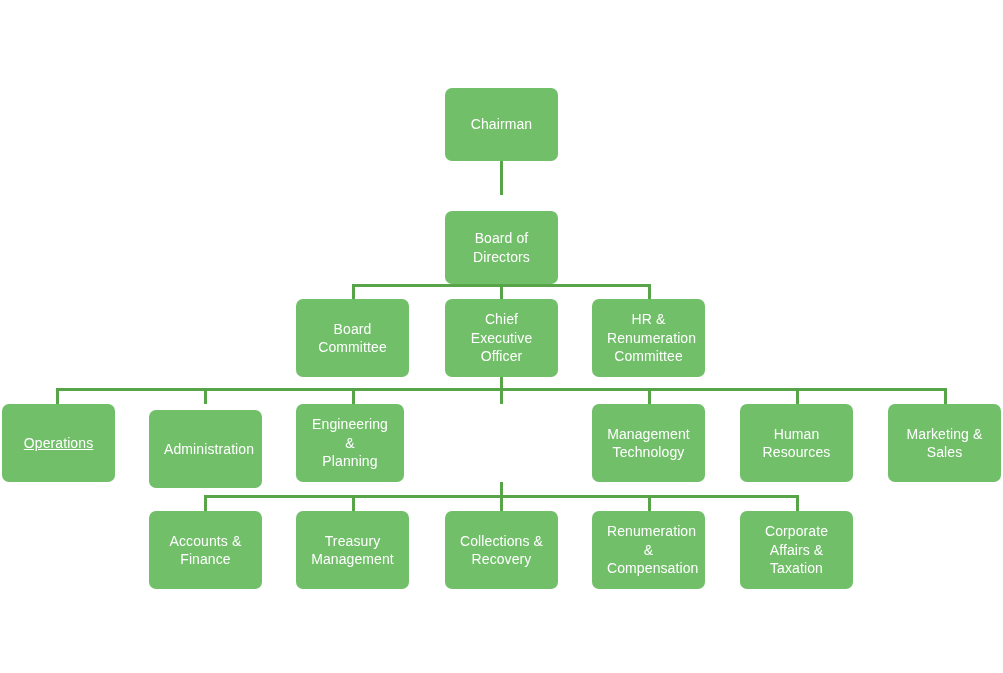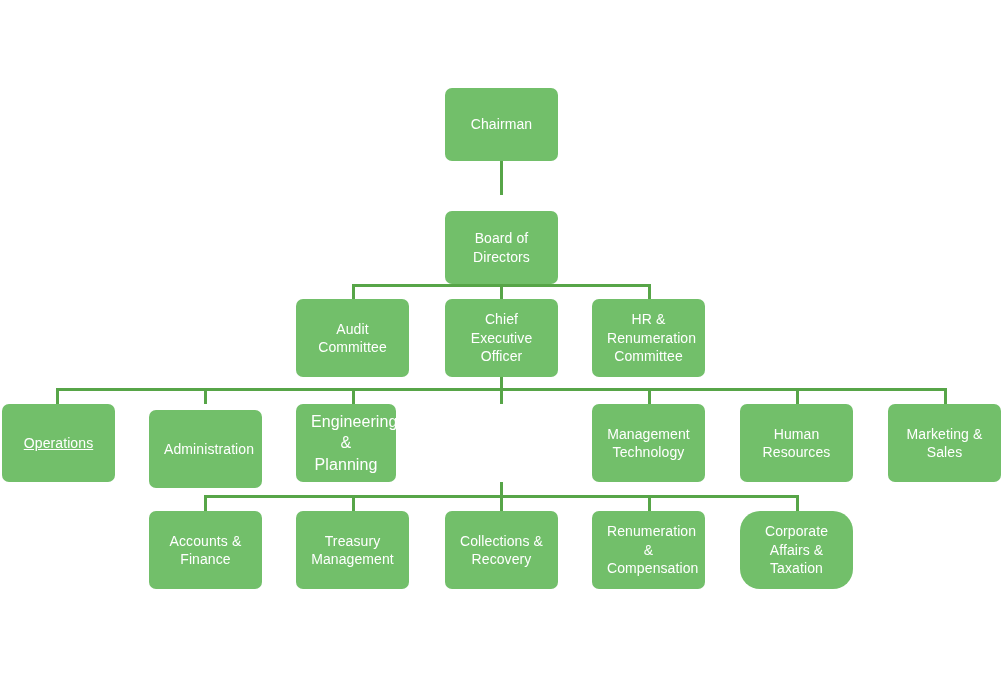--- a/index.html
+++ b/index.html
@@ -85,40 +85,40 @@
   <div class="node" style="left:445px; top:88px; width:113px; height:73px; font-size:14px;">
     <span class="node-label">Chairman</span>
   </div>
 
   <div class="node" style="left:445px; top:195px; width:113px; height:73px; font-size:14px;margin-top:16px;">
     <span class="node-label">Board of
 Directors</span>
   </div>
 
   <div class="node" style="left:296px; top:299px; width:113px; height:78px; font-size:14px;">
-    <span class="node-label">Audit
+    <span class="node-label">Board
 Committee</span>
   </div>
   <div class="node" style="left:445px; top:299px; width:113px; height:78px; font-size:14px;">
     <span class="node-label">Chief Executive
 Officer</span>
   </div>
   <div class="node" style="left:592px; top:299px; width:113px; height:78px; font-size:14px;">
     <span class="node-label">HR &amp;
 Renumeration
 Committee</span>
   </div>
 
   <div class="node" style="left:2px; top:404px; width:113px; height:78px; font-size:14px;text-decoration:underline;">
     <span class="node-label">Operations</span>
   </div>
   <div class="node" style="left:149px; top:404px; width:113px; height:78px; font-size:14px;margin-top:6px;">
     <span class="node-label">Administration</span>
   </div>
-  <div class="node" style="left:296px; top:404px; width:100px; height:78px; font-size:16px;">
+  <div class="node" style="left:296px; top:404px; width:108px; height:78px; font-size:14px;">
     <span class="node-label">Engineering &amp;
 Planning</span>
   </div>
   <div class="node" style="left:592px; top:404px; width:113px; height:78px; font-size:14px;">
     <span class="node-label">Management
 Technology</span>
   </div>
   <div class="node" style="left:740px; top:404px; width:113px; height:78px; font-size:14px;">
     <span class="node-label">Human
 Resources</span>
@@ -138,19 +138,19 @@
   </div>
   <div class="node" style="left:445px; top:511px; width:113px; height:78px; font-size:14px;">
     <span class="node-label">Collections &amp;
 Recovery</span>
   </div>
   <div class="node" style="left:592px; top:511px; width:113px; height:78px; font-size:14px;">
     <span class="node-label">Renumeration
 &amp;
 Compensation</span>
   </div>
-  <div class="node" style="left:740px; top:511px; width:113px; height:78px; font-size:14px;border-radius:20px;">
+  <div class="node" style="left:740px; top:511px; width:113px; height:78px; font-size:14px;">
     <span class="node-label">Corporate
 Affairs &amp;
 Taxation</span>
   </div>
 
 </div>
 
 </body></html>

